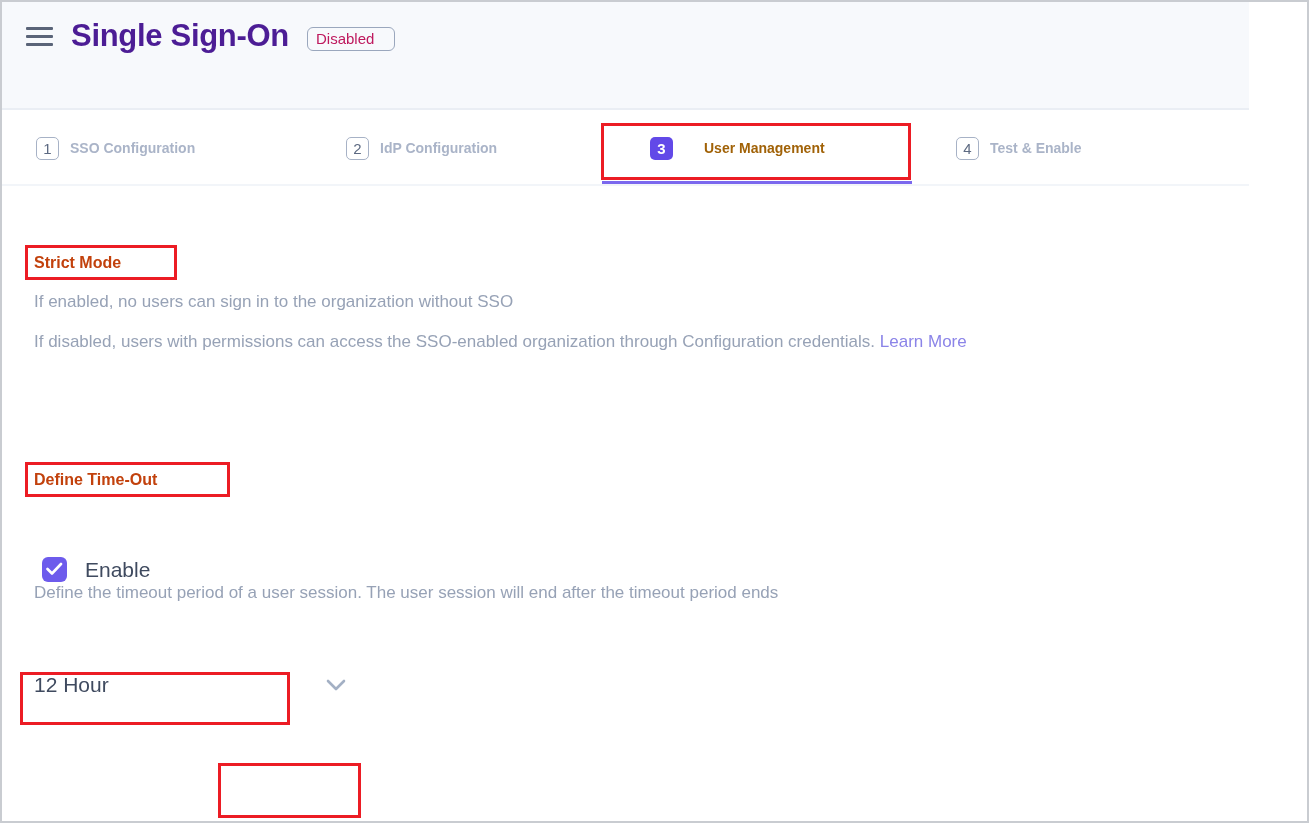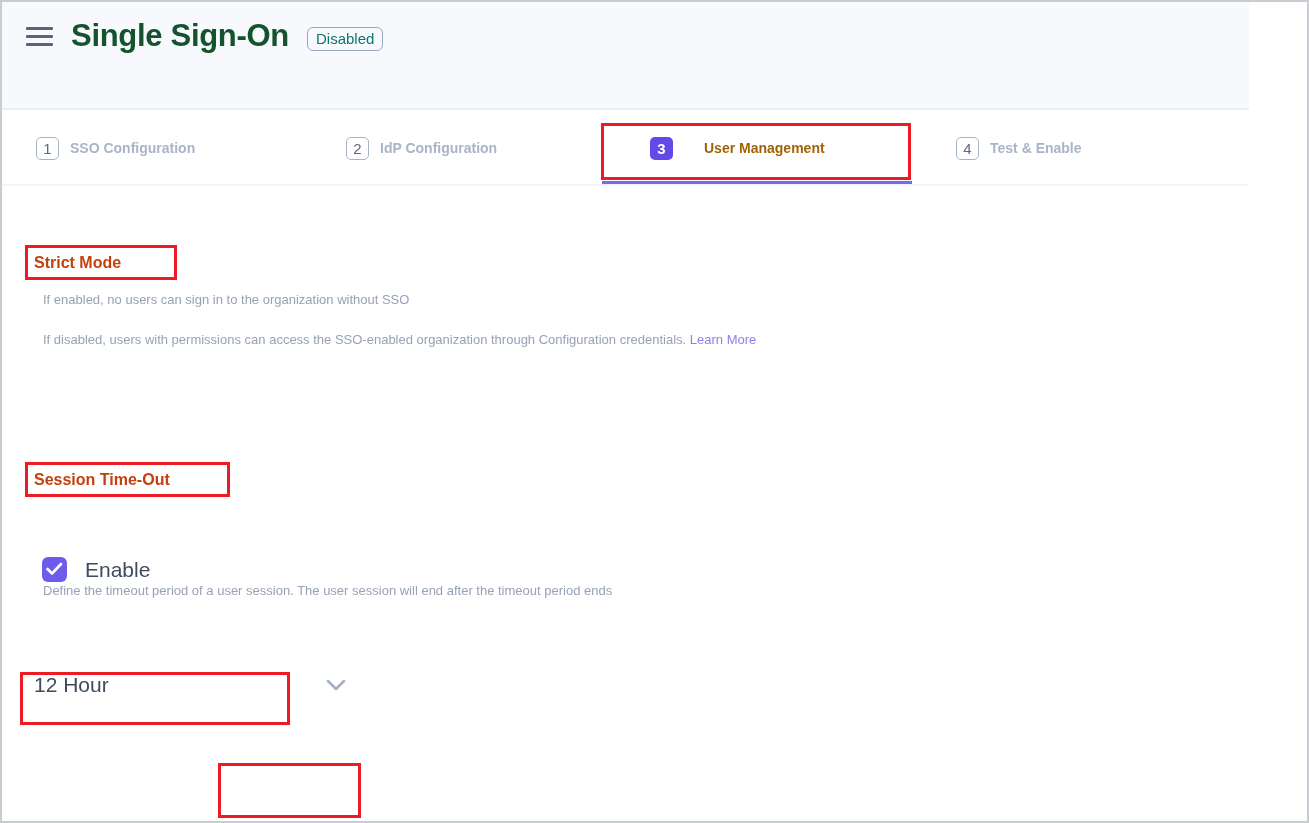--- a/index.html
+++ b/index.html
@@ -54,31 +54,31 @@
   .hamburger span {
     display: block;
     width: 27px;
     height: 3px;
     background: #5a6478;
     border-radius: 1px;
   }
   .page-title {
     font-size: 31px;
     font-weight: bold;
-    color: #14532d;
+    color: #4c1d95;
     letter-spacing: -0.3px;
     white-space: nowrap;
   }
   .status-badge {
     display: inline-block;
     border: 1.6px solid #9aa7bd;
     border-radius: 6px;
-    color: #0f766e;
+    color: #be185d;
     font-size: 15px;
-    padding: 2px 8px 3px 8px;
+    padding: 2px 20px 3px 8px;
     line-height: 1.15;
     white-space: nowrap;
     position: relative;
     top: 3px;
   }
 
   
   .tabs {
     position: absolute;
     left: 0;
@@ -139,24 +139,23 @@
   .content { position: absolute; left: 0; top: 184px; width: 1247px; }
   .section-title {
     position: absolute;
     font-size: 16px;
     font-weight: bold;
     color: #c2410c;
     white-space: nowrap;
   }
   .desc {
     position: absolute;
-    font-size: 13px;
+    font-size: 17px;
     color: #97a2b6;
     white-space: nowrap;
-    margin-left: 9px;
   }
   .link {
     color: #8b84e8;
     cursor: pointer;
     text-decoration: none;
   }
 
   .checkbox-row {
     position: absolute;
     left: 32px;
@@ -254,21 +253,21 @@
 
     <div class="checkbox-row">
       <div class="checkbox">
         <svg width="17" height="15" viewBox="0 0 17 15">
           <path d="M1.5 7 L6 11.5 L15 2" stroke="#ffffff" stroke-width="2.6" fill="none" stroke-linecap="round" stroke-linejoin="round"></path>
         </svg>
       </div>
       <div class="checkbox-label">Enable</div>
     </div>
 
-    <div class="section-title" style="left:32px; top:285px;">Session Time-Out</div>
+    <div class="section-title" style="left:32px; top:285px;">Define Time-Out</div>
 
     <div class="select-row">
       <div class="select-value">12 Hour</div>
       <span class="select-chevron">
         <svg width="24" height="18" viewBox="0 0 24 18">
           <path d="M4 5 L12 13 L20 5" stroke="#a3b0c4" stroke-width="2.6" fill="none" stroke-linecap="round" stroke-linejoin="round"></path>
         </svg>
       </span>
     </div>
 

